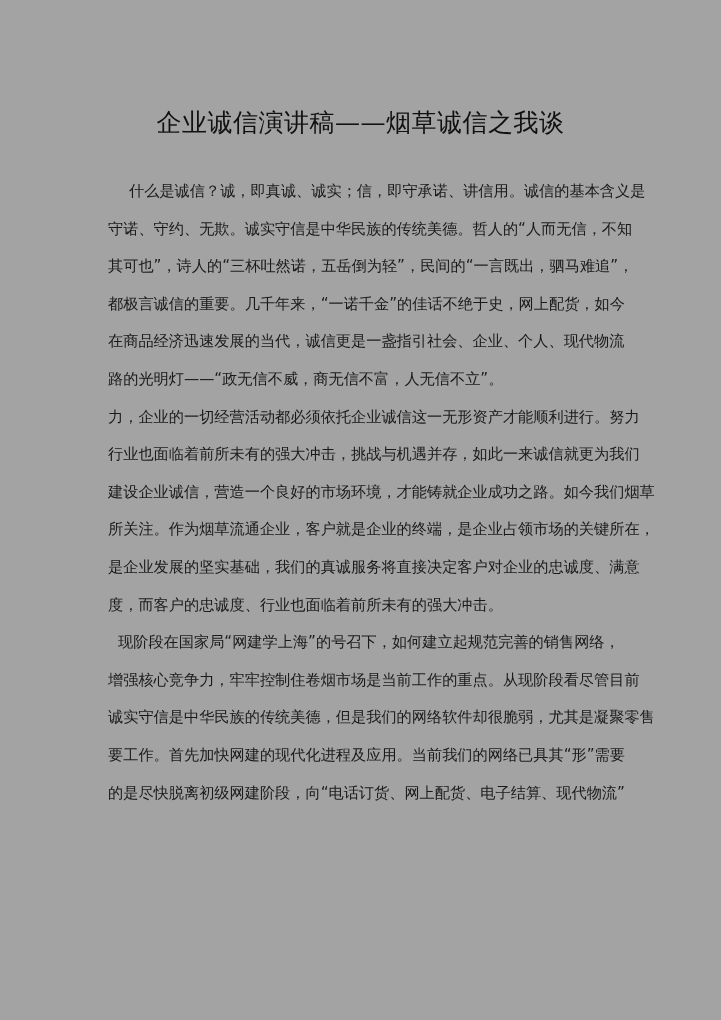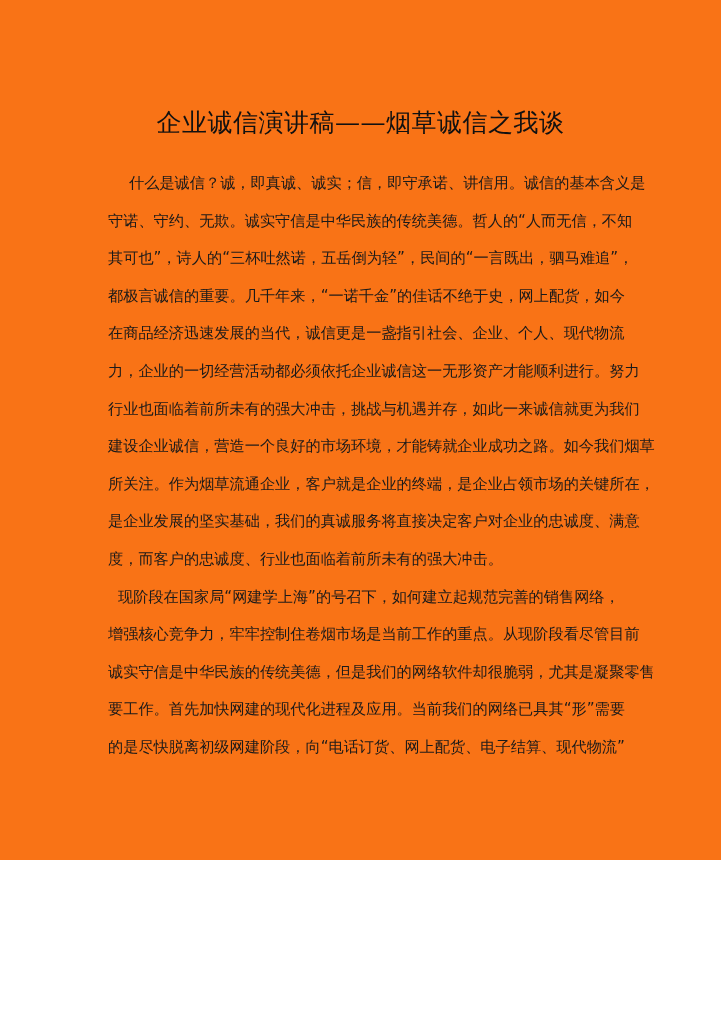--- a/index.html
+++ b/index.html
@@ -13,22 +13,22 @@
       position: relative;
       overflow: hidden;
       font-family: "DejaVu Sans", "Liberation Sans", sans-serif;
       color: #000000;
     }
     .page {
       position: absolute;
       left: 0;
       top: 0;
       width: 721px;
-      height: 860px;
-      background: #f97316;
+      height: 1020px;
+      background: #a3a3a3;
       text-decoration: underline;
     }
     .title {
       position: absolute;
       left: 0;
       top: 86px;
       width: 721px;
       text-align: center;
       font-family: "DejaVu Serif", "Liberation Serif", serif;
       font-size: 25px;
@@ -51,39 +51,41 @@
       overflow: visible;
       color: #1a1a1a;
       text-align: justify;
       text-align-last: justify;
     }
     .line.last {
       text-align-last: left;
     }
     .line.indent2 {
       padding-left: 21px;
+      margin-top: 8px;
     }
     .line.indent1 {
       padding-left: 10px;
     }
   </style>
 </head>
 <body>
 
 <div class="page">
   <h1 class="title">企业诚信演讲稿——烟草诚信之我谈</h1>
 
   <div class="body-text">
 
     <div>
       <div class="line indent2">什么是诚信？诚，即真诚、诚实；信，即守承诺、讲信用。诚信的基本含义是</div>
       <div class="line">守诺、守约、无欺。诚实守信是中华民族的传统美德。哲人的“人而无信，不知</div>
       <div class="line">其可也”，诗人的“三杯吐然诺，五岳倒为轻”，民间的“一言既出，驷马难追”，</div>
       <div class="line">都极言诚信的重要。几千年来，“一诺千金”的佳话不绝于史，网上配货，如今</div>
       <div class="line">在商品经济迅速发展的当代，诚信更是一盏指引社会、企业、个人、现代物流</div>
+      <div class="line last">路的光明灯——“政无信不威，商无信不富，人无信不立”。</div>
     </div>
 
     <div>
       <div class="line">力，企业的一切经营活动都必须依托企业诚信这一无形资产才能顺利进行。努力</div>
       <div class="line">行业也面临着前所未有的强大冲击，挑战与机遇并存，如此一来诚信就更为我们</div>
       <div class="line">建设企业诚信，营造一个良好的市场环境，才能铸就企业成功之路。如今我们烟草</div>
       <div class="line">所关注。作为烟草流通企业，客户就是企业的终端，是企业占领市场的关键所在，</div>
       <div class="line">是企业发展的坚实基础，我们的真诚服务将直接决定客户对企业的忠诚度、满意</div>
       <div class="line last">度，而客户的忠诚度、行业也面临着前所未有的强大冲击。</div>
     </div>

